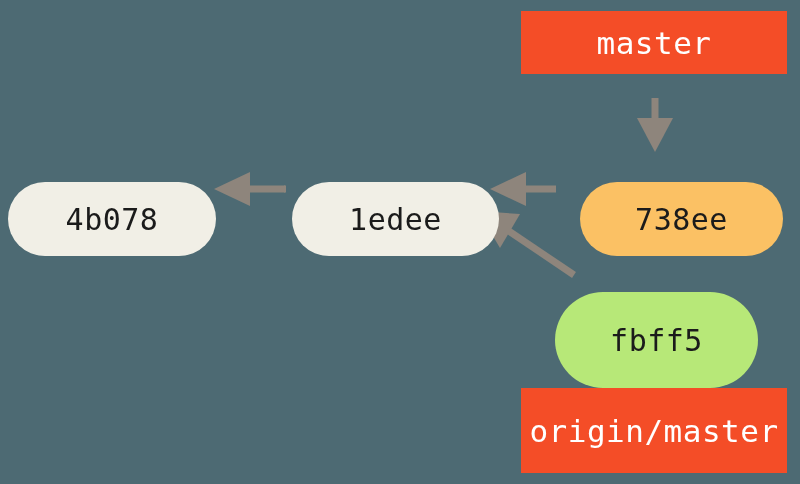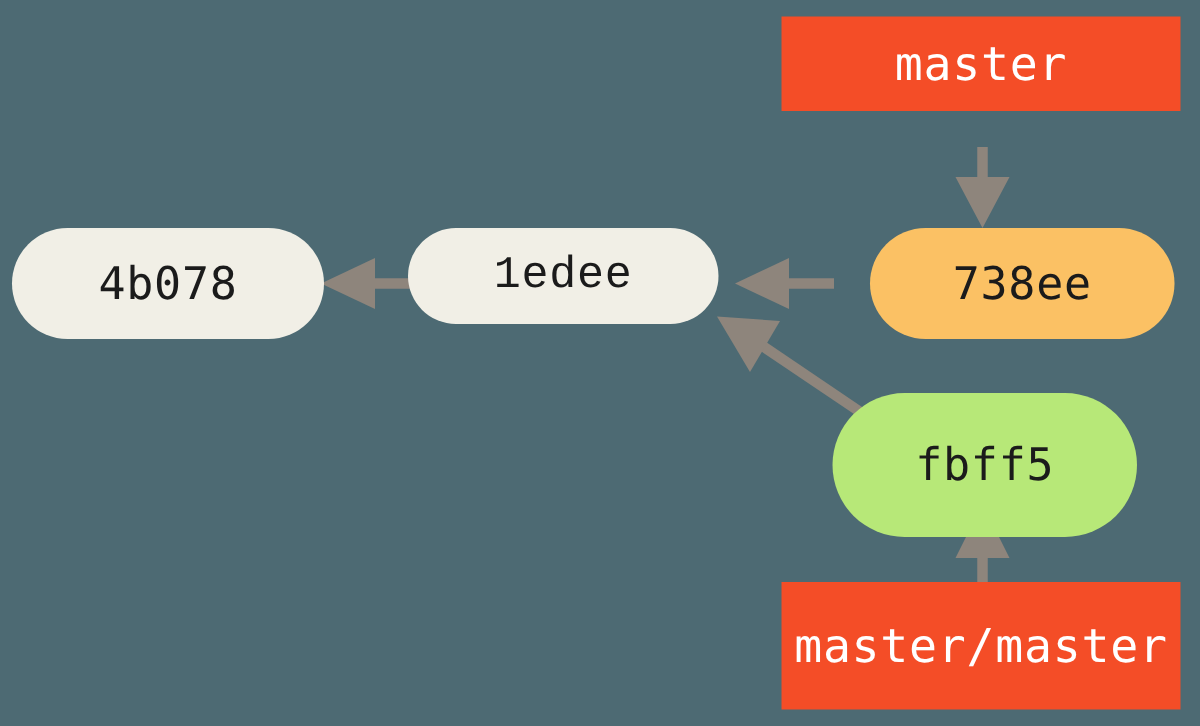--- a/index.html
+++ b/index.html
@@ -31,20 +31,21 @@
     align-items: center;
     justify-content: center;
     box-sizing: border-box;
     white-space: nowrap;
   }
   .commit {
     border-radius: 999px;
     font-size: 30px;
     letter-spacing: 0.5px;
     color: #1b1b1b;
+    margin-top: 30px;
   }
   .reflabel {
     border-radius: 0;
     font-size: 31px;
     letter-spacing: 0.5px;
     color: #ffffff;
   }
 </style>
 </head>
 <body>
@@ -77,33 +78,33 @@
     <g>
       <line x1="655" y1="388" x2="655" y2="372" stroke="#8e857c" stroke-width="7"></line>
       <polygon points="655,336 637,372 673,372" fill="#8e857c"></polygon>
     </g>
   </svg>
 
   <div class="node commit" style="left:8px; top:152px; width:208px; height:74px; background:#f1efe6;">
     <span>4b078</span>
   </div>
 
-  <div class="node commit" style="left:272px; top:152px; width:207px; height:64px; background:#f1efe6;font-family:Liberation Mono, monospace;">
+  <div class="node commit" style="left:292px; top:152px; width:207px; height:74px; background:#f1efe6;">
     <span>1edee</span>
   </div>
 
   <div class="node commit" style="left:580px; top:152px; width:203px; height:74px; background:#fbc164;">
     <span>738ee</span>
   </div>
 
   <div class="node commit" style="left:555px; top:262px; width:203px; height:96px; background:#b7e878;">
     <span>fbff5</span>
   </div>
 
   <div class="node reflabel" style="left:521px; top:11px; width:266px; height:63px; background:#f44d27;">
     <span>master</span>
   </div>
 
   <div class="node reflabel" style="left:521px; top:388px; width:266px; height:85px; background:#f44d27;">
-    <span>master/master</span>
+    <span>origin/master</span>
   </div>
 
 </div>
 
 </body></html>

